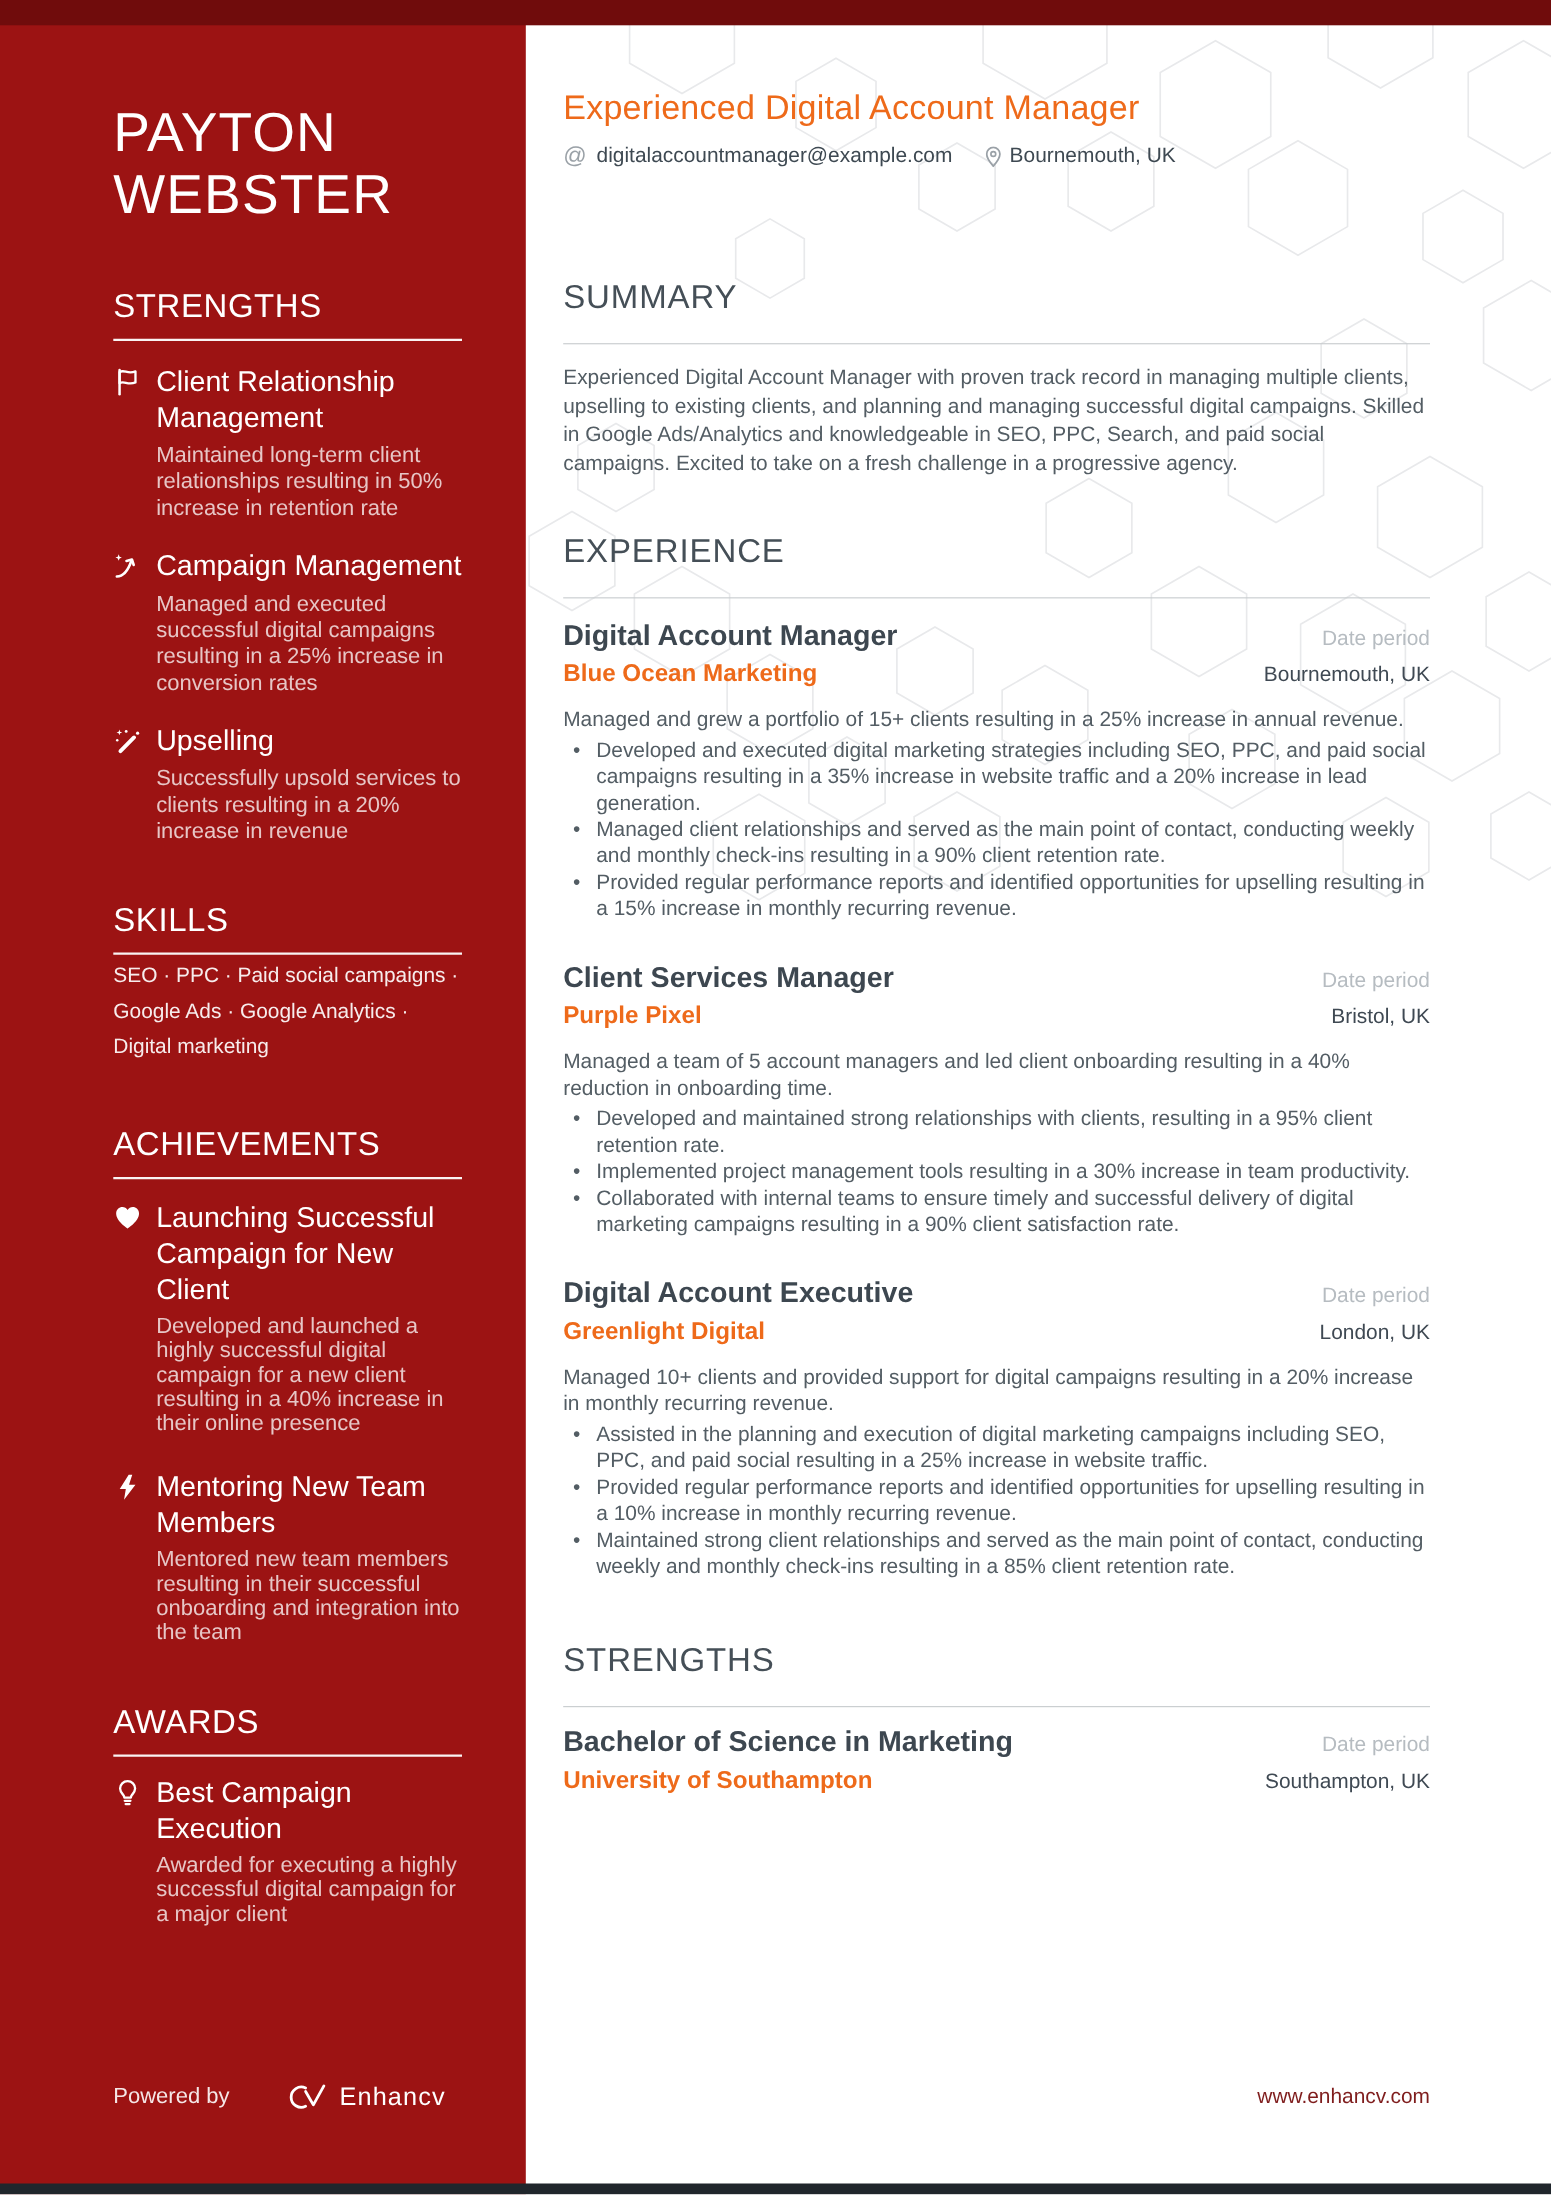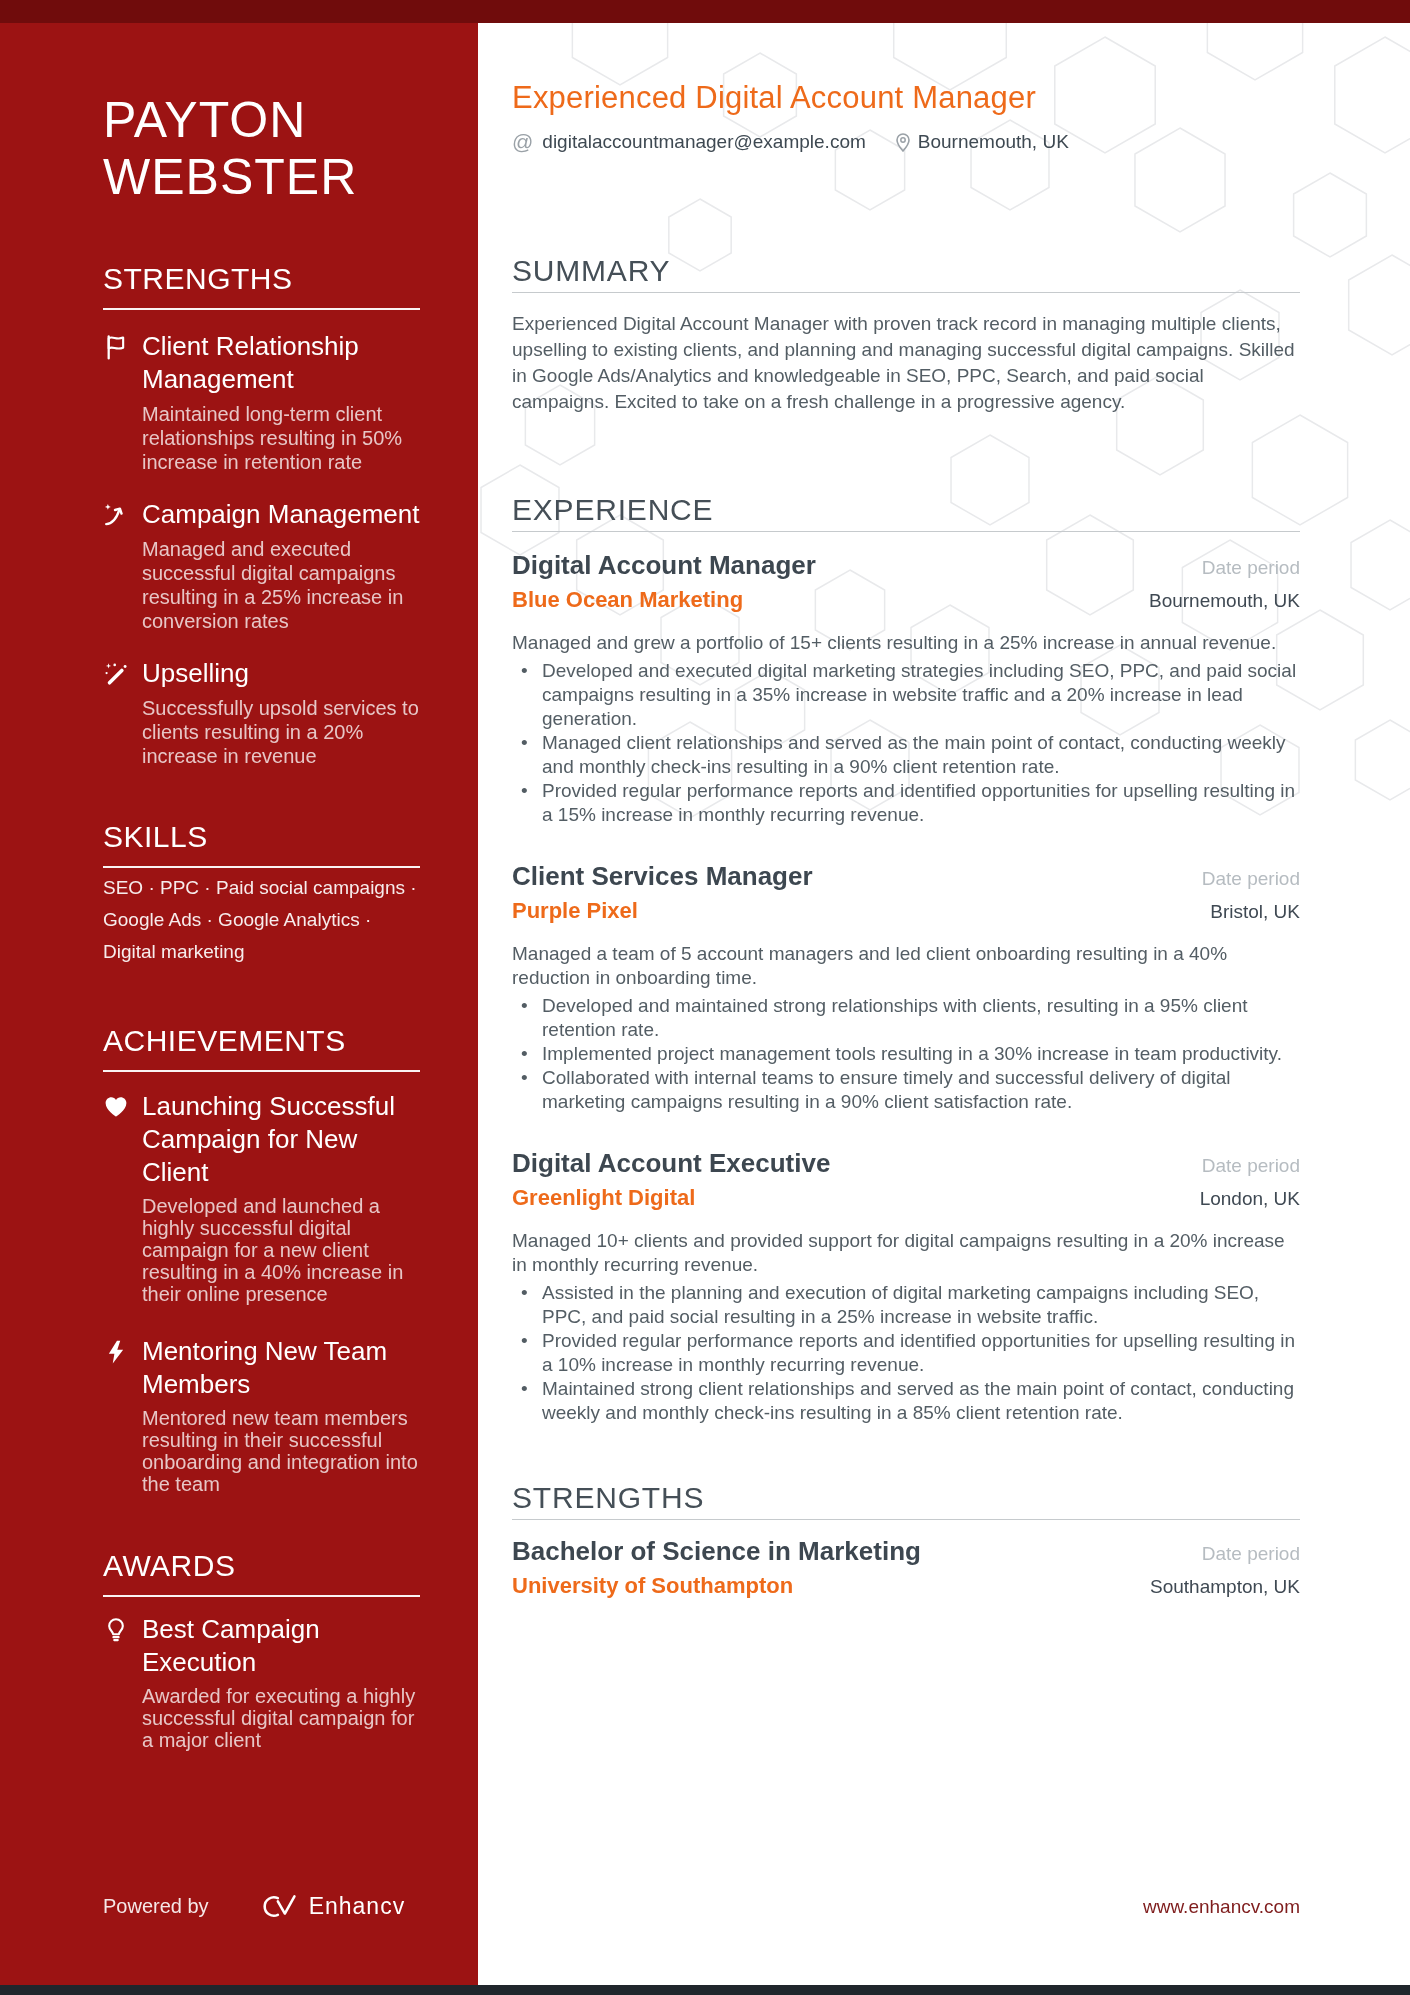--- a/index.html
+++ b/index.html
@@ -39,23 +39,23 @@
 
   
   .main { position:absolute; left:478px; top:0; width:932px; height:100%; }
   .hexbg { position:absolute; left:0; top:0; z-index:0; pointer-events:none; }
   .main-inner { position:relative; z-index:1; padding:0 110px 0 34px; }
   .job-title-row, .edu-title-row { display:flex; justify-content:space-between; align-items:baseline;gap:37px; }
   .headline { margin-top:80px; font-size:31px; font-weight:500; color:#EE6A1A; letter-spacing:0.2px; }
   .contact-row { margin-top:14px; display:flex; align-items:center; font-size:19px; color:#3E4952; }
   .contact-row .at-glyph { font-size:21px; color:#9AA1A7; margin-right:9px; }
   .contact-row .pin { margin:0 8px 0 30px; }
-  .main-heading { margin-top:100px; font-size:30px; font-weight:400; color:#454F57; letter-spacing:0.8px; padding-bottom:4px; border-bottom:1px solid #C6CACD; }
+  .main-heading { margin-top:100px; font-size:30px; font-weight:400; color:#454F57; letter-spacing:0.8px; padding-bottom:24px; border-bottom:1px solid #C6CACD; }
   .summary-text { margin-top:18px; font-size:19px; line-height:26px; color:#535D64; }
-  .exp-heading { margin-top:78px; }
+  .exp-heading { margin-top:50px; }
   .job { }
   .job1 { margin-top:18px; }
   .job2, .job3 { margin-top:34px; }
   .job-title { font-size:26px; font-weight:700; color:#3D4750; }
   .date-period { font-size:19px; color:#B6BCC1; font-weight:400; }
   .company-row { margin-top:6px; display:flex; justify-content:space-between; align-items:baseline; }
   .company { font-size:22px; font-weight:700; color:#EE6A1A; }
   .job-loc { font-size:19px; color:#3F4953; }
   .job-summary { margin-top:18px; font-size:19px; line-height:24px; color:#535D64; }
   .bullets { margin-top:4px; list-style:none; }

